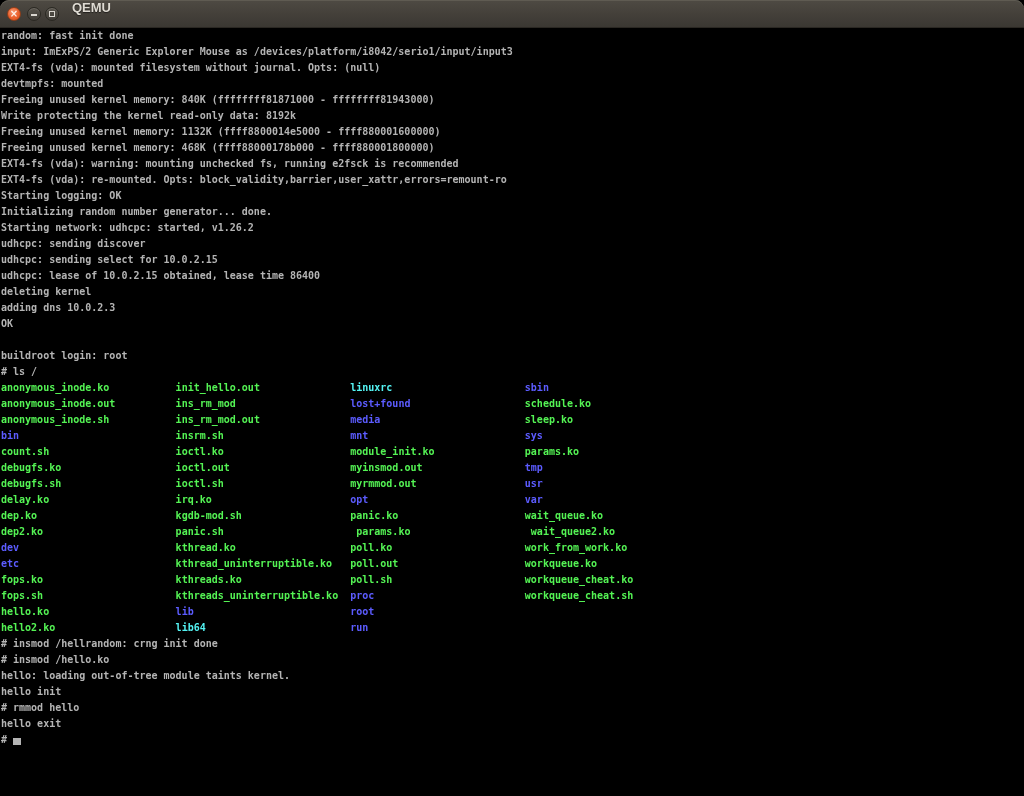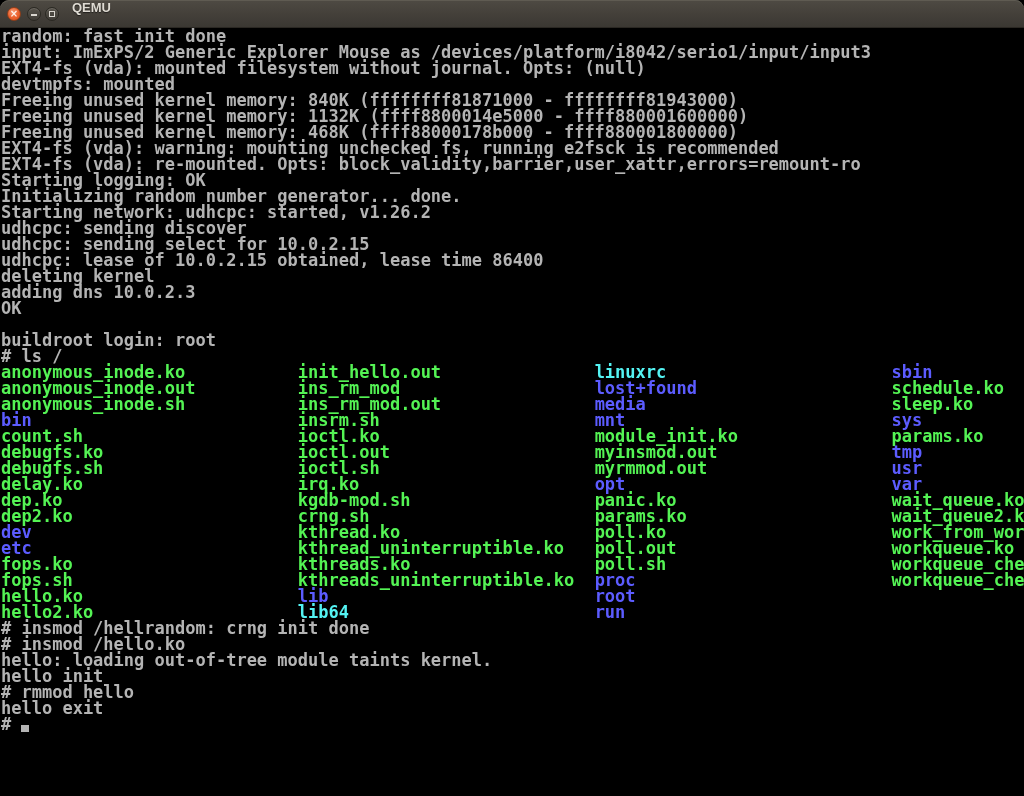--- a/index.html
+++ b/index.html
@@ -66,21 +66,21 @@
     color: #dfdbd3;
     text-shadow: 0 1px 1px rgba(0,0,0,0.55);
   }
   .console {
     position: absolute;
     top: 28px; left: 0;
     width: 1024px; height: 768px;
     margin: 0; padding: 0 0 0 1px;
     background: var(--term-bg, #000);
     font-family: "DejaVu Sans Mono", monospace;
-    font-size: 17px;
+    font-size: 10px;
     line-height: 16px;
     font-weight: bold;
     color: var(--term-fg, #b4b4b4);
     white-space: pre;
     overflow: hidden;
     box-sizing: border-box;
   }
   .c-green { color: var(--ls-green, #54f354); }
   .c-blue  { color: var(--ls-blue,  #5c5cff); }
   .c-cyan  { color: var(--ls-cyan,  #54f3f3); }
@@ -106,20 +106,21 @@
       <span class="glyph-max"></span>
     </button>
     <span class="title">QEMU</span>
   </div>
 
   <pre class="console"><span>random: fast init done
 </span><span>input: ImExPS/2 Generic Explorer Mouse as /devices/platform/i8042/serio1/input/input3
 </span><span>EXT4-fs (vda): mounted filesystem without journal. Opts: (null)
 </span><span>devtmpfs: mounted
 </span><span>Freeing unused kernel memory: 840K (ffffffff81871000 - ffffffff81943000)
+</span><span>Write protecting the kernel read-only data: 8192k
 </span><span>Freeing unused kernel memory: 1132K (ffff8800014e5000 - ffff880001600000)
 </span><span>Freeing unused kernel memory: 468K (ffff88000178b000 - ffff880001800000)
 </span><span>EXT4-fs (vda): warning: mounting unchecked fs, running e2fsck is recommended
 </span><span>EXT4-fs (vda): re-mounted. Opts: block_validity,barrier,user_xattr,errors=remount-ro
 </span><span>Starting logging: OK
 </span><span>Initializing random number generator... done.
 </span><span>Starting network: udhcpc: started, v1.26.2
 </span><span>udhcpc: sending discover
 </span><span>udhcpc: sending select for 10.0.2.15
 </span><span>udhcpc: lease of 10.0.2.15 obtained, lease time 86400
@@ -131,21 +132,21 @@
 </span><span># ls /
 </span><span><span class="c-green">anonymous_inode.ko           </span><span class="c-green">init_hello.out               </span><span class="c-cyan">linuxrc                      </span><span class="c-blue">sbin</span>
 </span><span><span class="c-green">anonymous_inode.out          </span><span class="c-green">ins_rm_mod                   </span><span class="c-blue">lost+found                   </span><span class="c-green">schedule.ko</span>
 </span><span><span class="c-green">anonymous_inode.sh           </span><span class="c-green">ins_rm_mod.out               </span><span class="c-blue">media                        </span><span class="c-green">sleep.ko</span>
 </span><span><span class="c-blue">bin                          </span><span class="c-green">insrm.sh                     </span><span class="c-blue">mnt                          </span><span class="c-blue">sys</span>
 </span><span><span class="c-green">count.sh                     </span><span class="c-green">ioctl.ko                     </span><span class="c-green">module_init.ko               </span><span class="c-green">params.ko</span>
 </span><span><span class="c-green">debugfs.ko                   </span><span class="c-green">ioctl.out                    </span><span class="c-green">myinsmod.out                 </span><span class="c-blue">tmp</span>
 </span><span><span class="c-green">debugfs.sh                   </span><span class="c-green">ioctl.sh                     </span><span class="c-green">myrmmod.out                  </span><span class="c-blue">usr</span>
 </span><span><span class="c-green">delay.ko                     </span><span class="c-green">irq.ko                       </span><span class="c-blue">opt                          </span><span class="c-blue">var</span>
 </span><span><span class="c-green">dep.ko                       </span><span class="c-green">kgdb-mod.sh                  </span><span class="c-green">panic.ko                     </span><span class="c-green">wait_queue.ko</span>
-</span><span><span class="c-green">dep2.ko                      </span><span class="c-green">crng.sh                      </span><span class="c-green">params.ko                    </span><span class="c-green">wait_queue2.ko</span>
+</span><span><span class="c-green">dep2.ko                      </span><span class="c-green">panic.sh                      </span><span class="c-green">params.ko                    </span><span class="c-green">wait_queue2.ko</span>
 </span><span><span class="c-blue">dev                          </span><span class="c-green">kthread.ko                   </span><span class="c-green">poll.ko                      </span><span class="c-green">work_from_work.ko</span>
 </span><span><span class="c-blue">etc                          </span><span class="c-green">kthread_uninterruptible.ko   </span><span class="c-green">poll.out                     </span><span class="c-green">workqueue.ko</span>
 </span><span><span class="c-green">fops.ko                      </span><span class="c-green">kthreads.ko                  </span><span class="c-green">poll.sh                      </span><span class="c-green">workqueue_cheat.ko</span>
 </span><span><span class="c-green">fops.sh                      </span><span class="c-green">kthreads_uninterruptible.ko  </span><span class="c-blue">proc                         </span><span class="c-green">workqueue_cheat.sh</span>
 </span><span><span class="c-green">hello.ko                     </span><span class="c-blue">lib                          </span><span class="c-blue">root</span>
 </span><span><span class="c-green">hello2.ko                    </span><span class="c-cyan">lib64                        </span><span class="c-blue">run</span>
 </span><span># insmod /hellrandom: crng init done
 </span><span># insmod /hello.ko
 </span><span>hello: loading out-of-tree module taints kernel.
 </span><span>hello init

